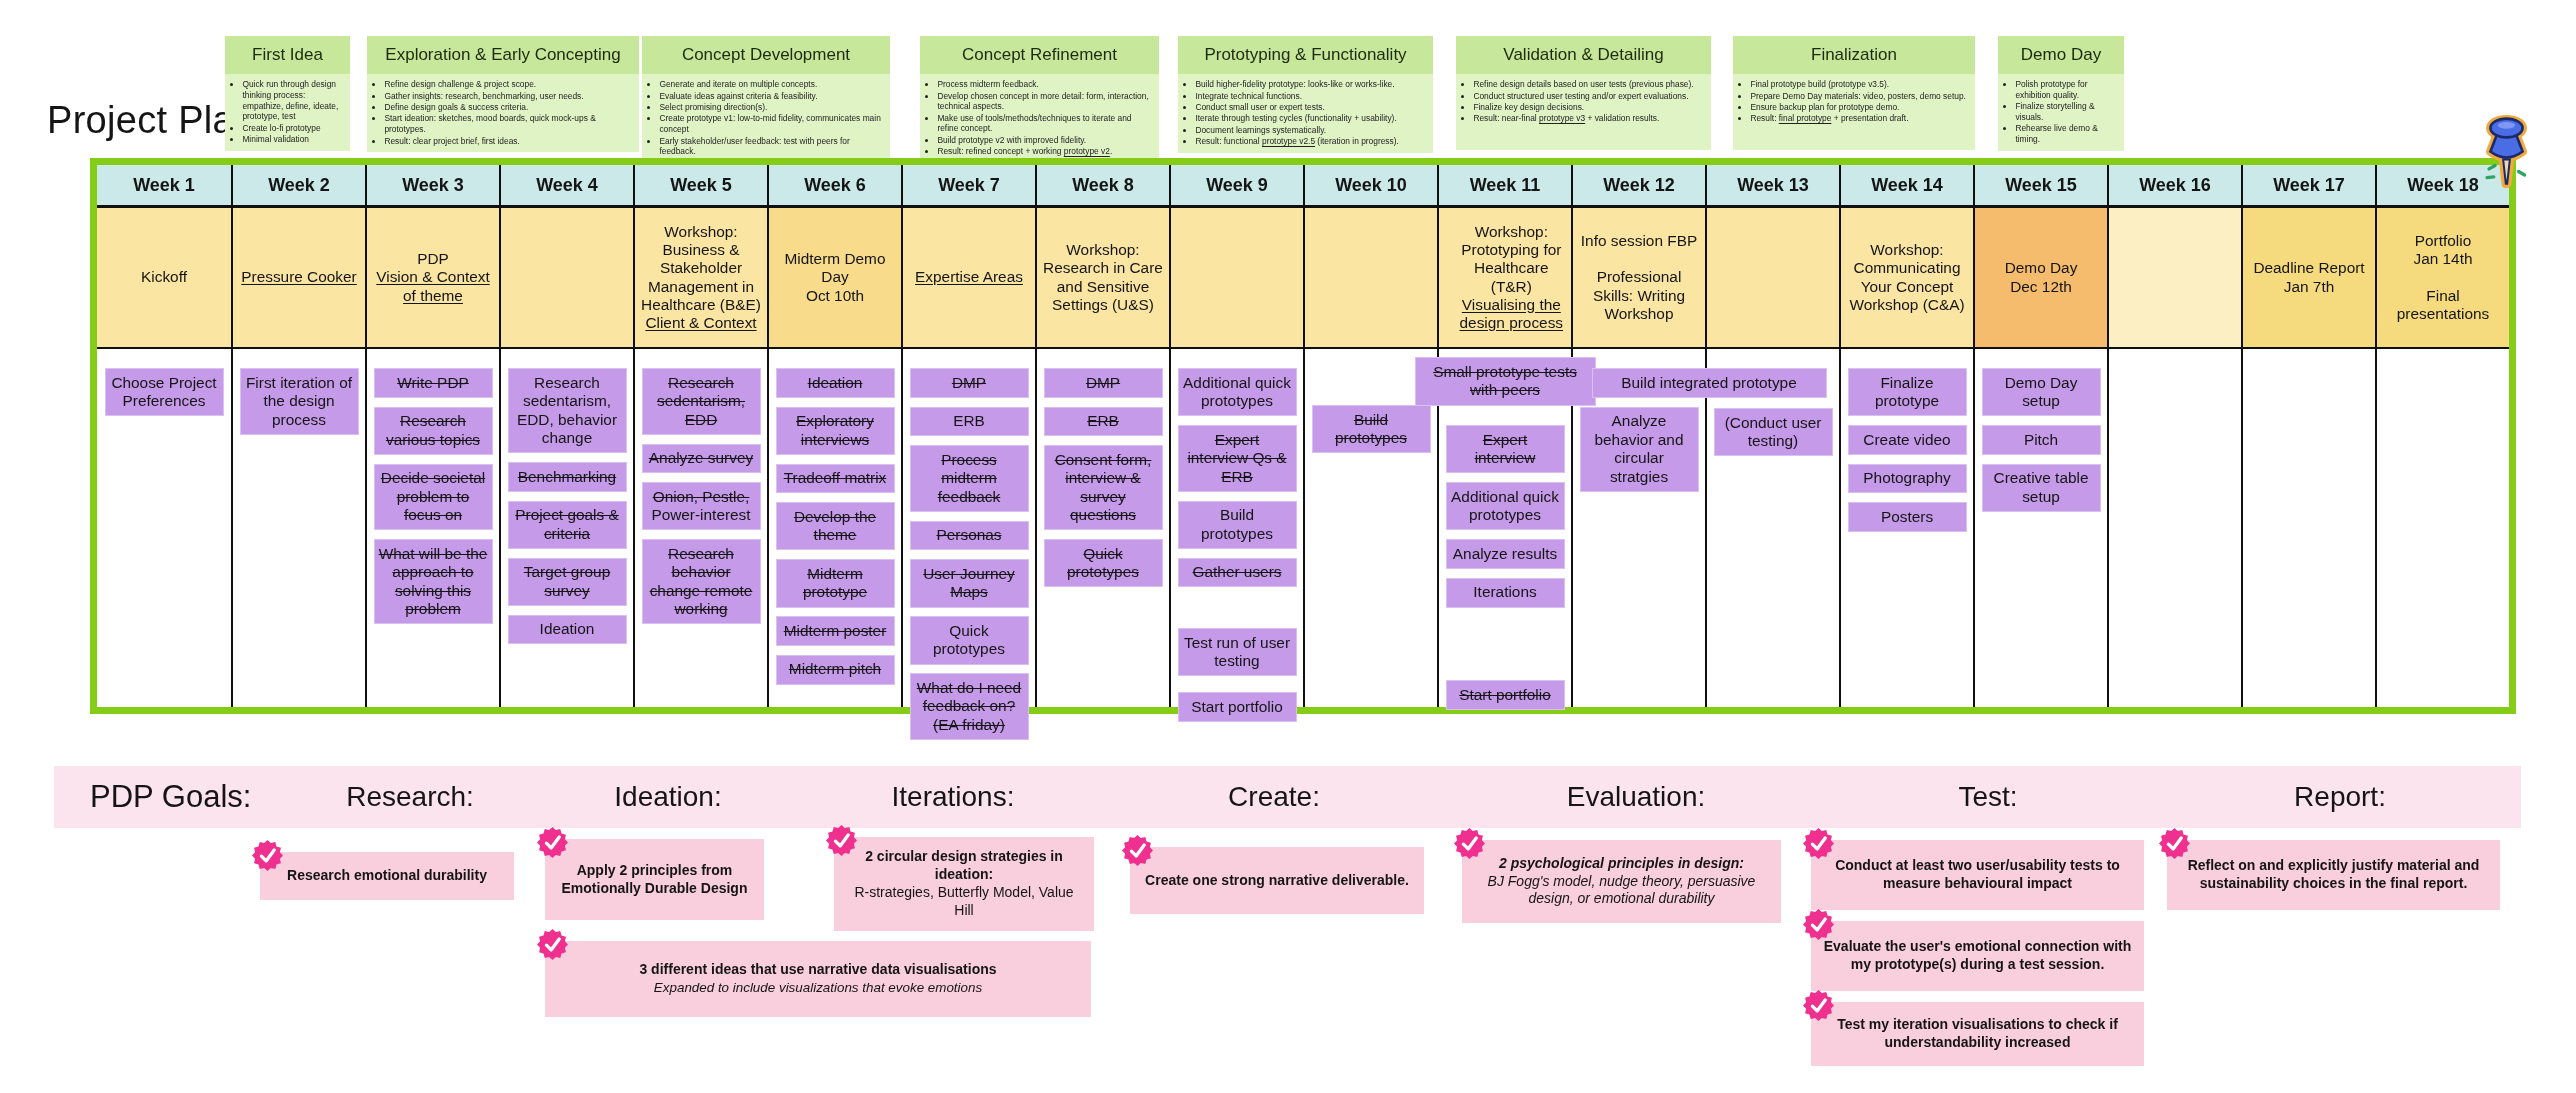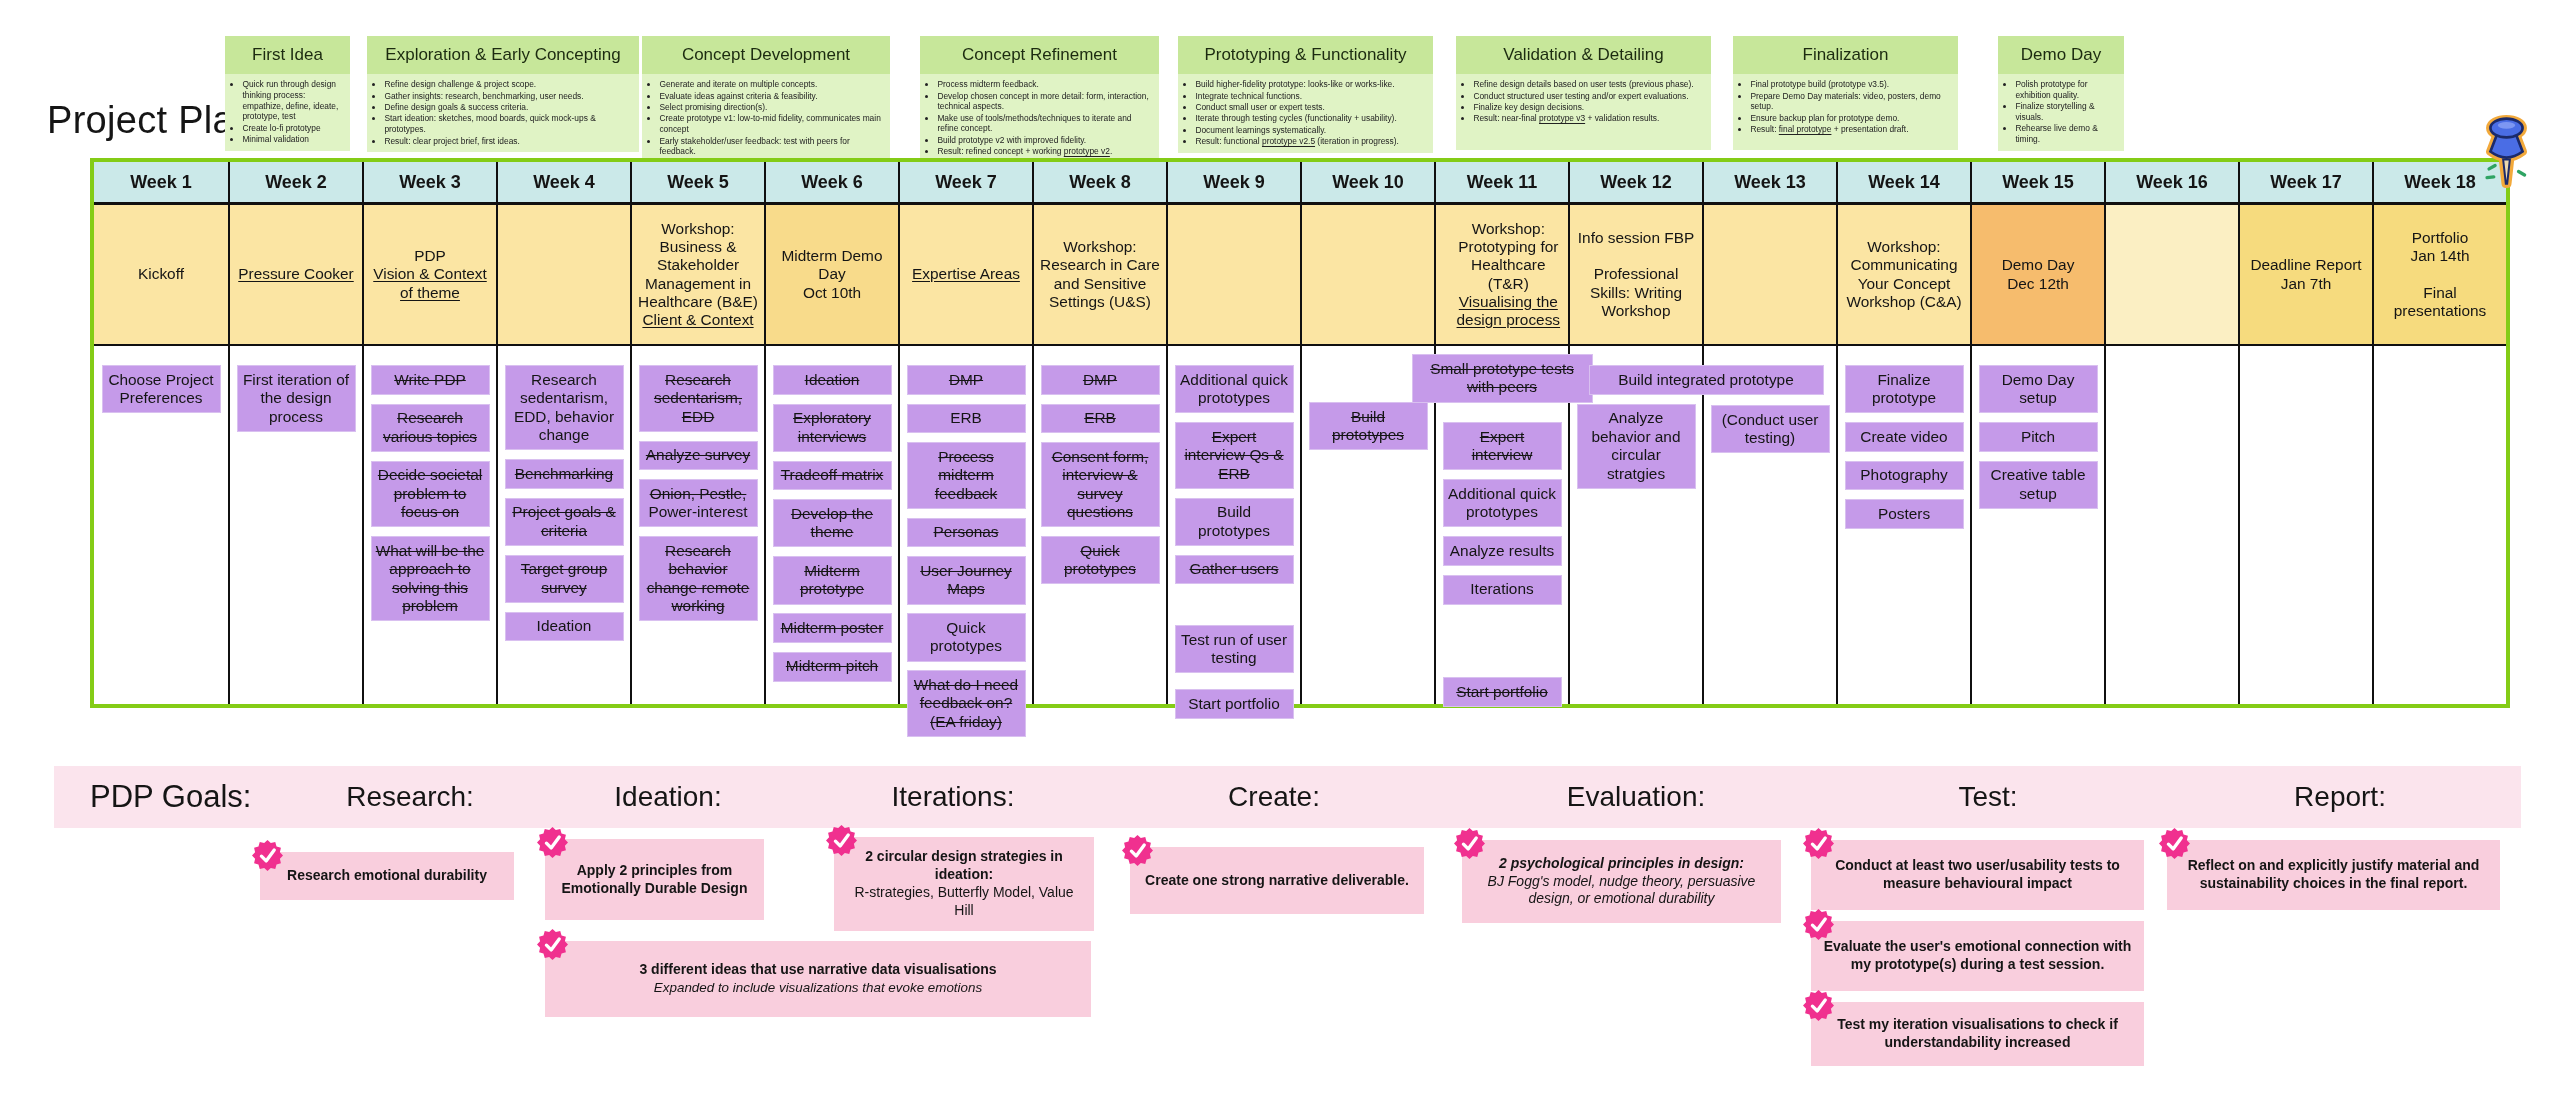--- a/index.html
+++ b/index.html
@@ -9,21 +9,21 @@
   
   .phase{position:absolute;top:36px;height:114px;box-sizing:border-box;}
   .phase-title{background:#C7E79A;height:38px;display:flex;align-items:center;justify-content:center;
                font-size:17px;color:#1c2b10;}
   .phase-bullets{background:#E0F3C5;margin:0;padding:5.4px 6.7px 5.4px 17.4px;min-height:76px;box-sizing:border-box;
                  font-size:8.4px;line-height:1.27;color:#222;}
   .phase-bullets li{margin:0 0 0.7px 0;}
   
   #grid{position:absolute;left:90px;top:158px;display:grid;
         grid-template-columns:repeat(18,134px);grid-template-rows:43px 141px 358px;
-        border:4px solid #84cc16;background:#fff;}
+        border:7px solid #84cc16;background:#fff;}
   .hcell{box-sizing:border-box;background:#CBE9E9;border-bottom:3.4px solid #101010;
          display:flex;align-items:center;justify-content:center;font-size:18px;font-weight:bold;}
   .mcell{box-sizing:border-box;border-bottom:2.7px solid #101010;display:flex;flex-direction:column;
          align-items:center;justify-content:center;text-align:center;font-size:15.4px;line-height:1.18;
          padding:2.7px 3.4px;}
   .mline{min-height:18px;}
   .mline u, .phase-bullets u{text-underline-offset:2px;}
   .scell{box-sizing:border-box;display:flex;flex-direction:column;align-items:center;
          padding-top:19px;gap:8.7px;position:relative;}
   .bl{border-left:2.7px solid #101010;}
@@ -104,21 +104,21 @@
       </div>
       <div class="phase" style="left: 1456px; width: 255px;">
         <div class="phase-title">Validation &amp; Detailing</div>
         <ul class="phase-bullets">
           <li><span>Refine design details based on user tests (previous phase).</span></li>
           <li><span>Conduct structured user testing and/or expert evaluations.</span></li>
           <li><span>Finalize key design decisions.</span></li>
           <li><span>Result: near-final </span><u>prototype v3</u><span> + validation results.</span></li>
         </ul>
       </div>
-      <div class="phase" style="left: 1733px; width: 225px;">
+      <div class="phase" style="left: 1733px; width: 242px;">
         <div class="phase-title">Finalization</div>
         <ul class="phase-bullets">
           <li><span>Final prototype build (prototype v3.5).</span></li>
           <li><span>Prepare Demo Day materials: video, posters, demo setup.</span></li>
           <li><span>Ensure backup plan for prototype demo.</span></li>
           <li><span>Result: </span><u>final prototype</u><span> + presentation draft.</span></li>
         </ul>
       </div>
       <div class="phase" style="left: 1998px; width: 126px;">
         <div class="phase-title">Demo Day</div>

